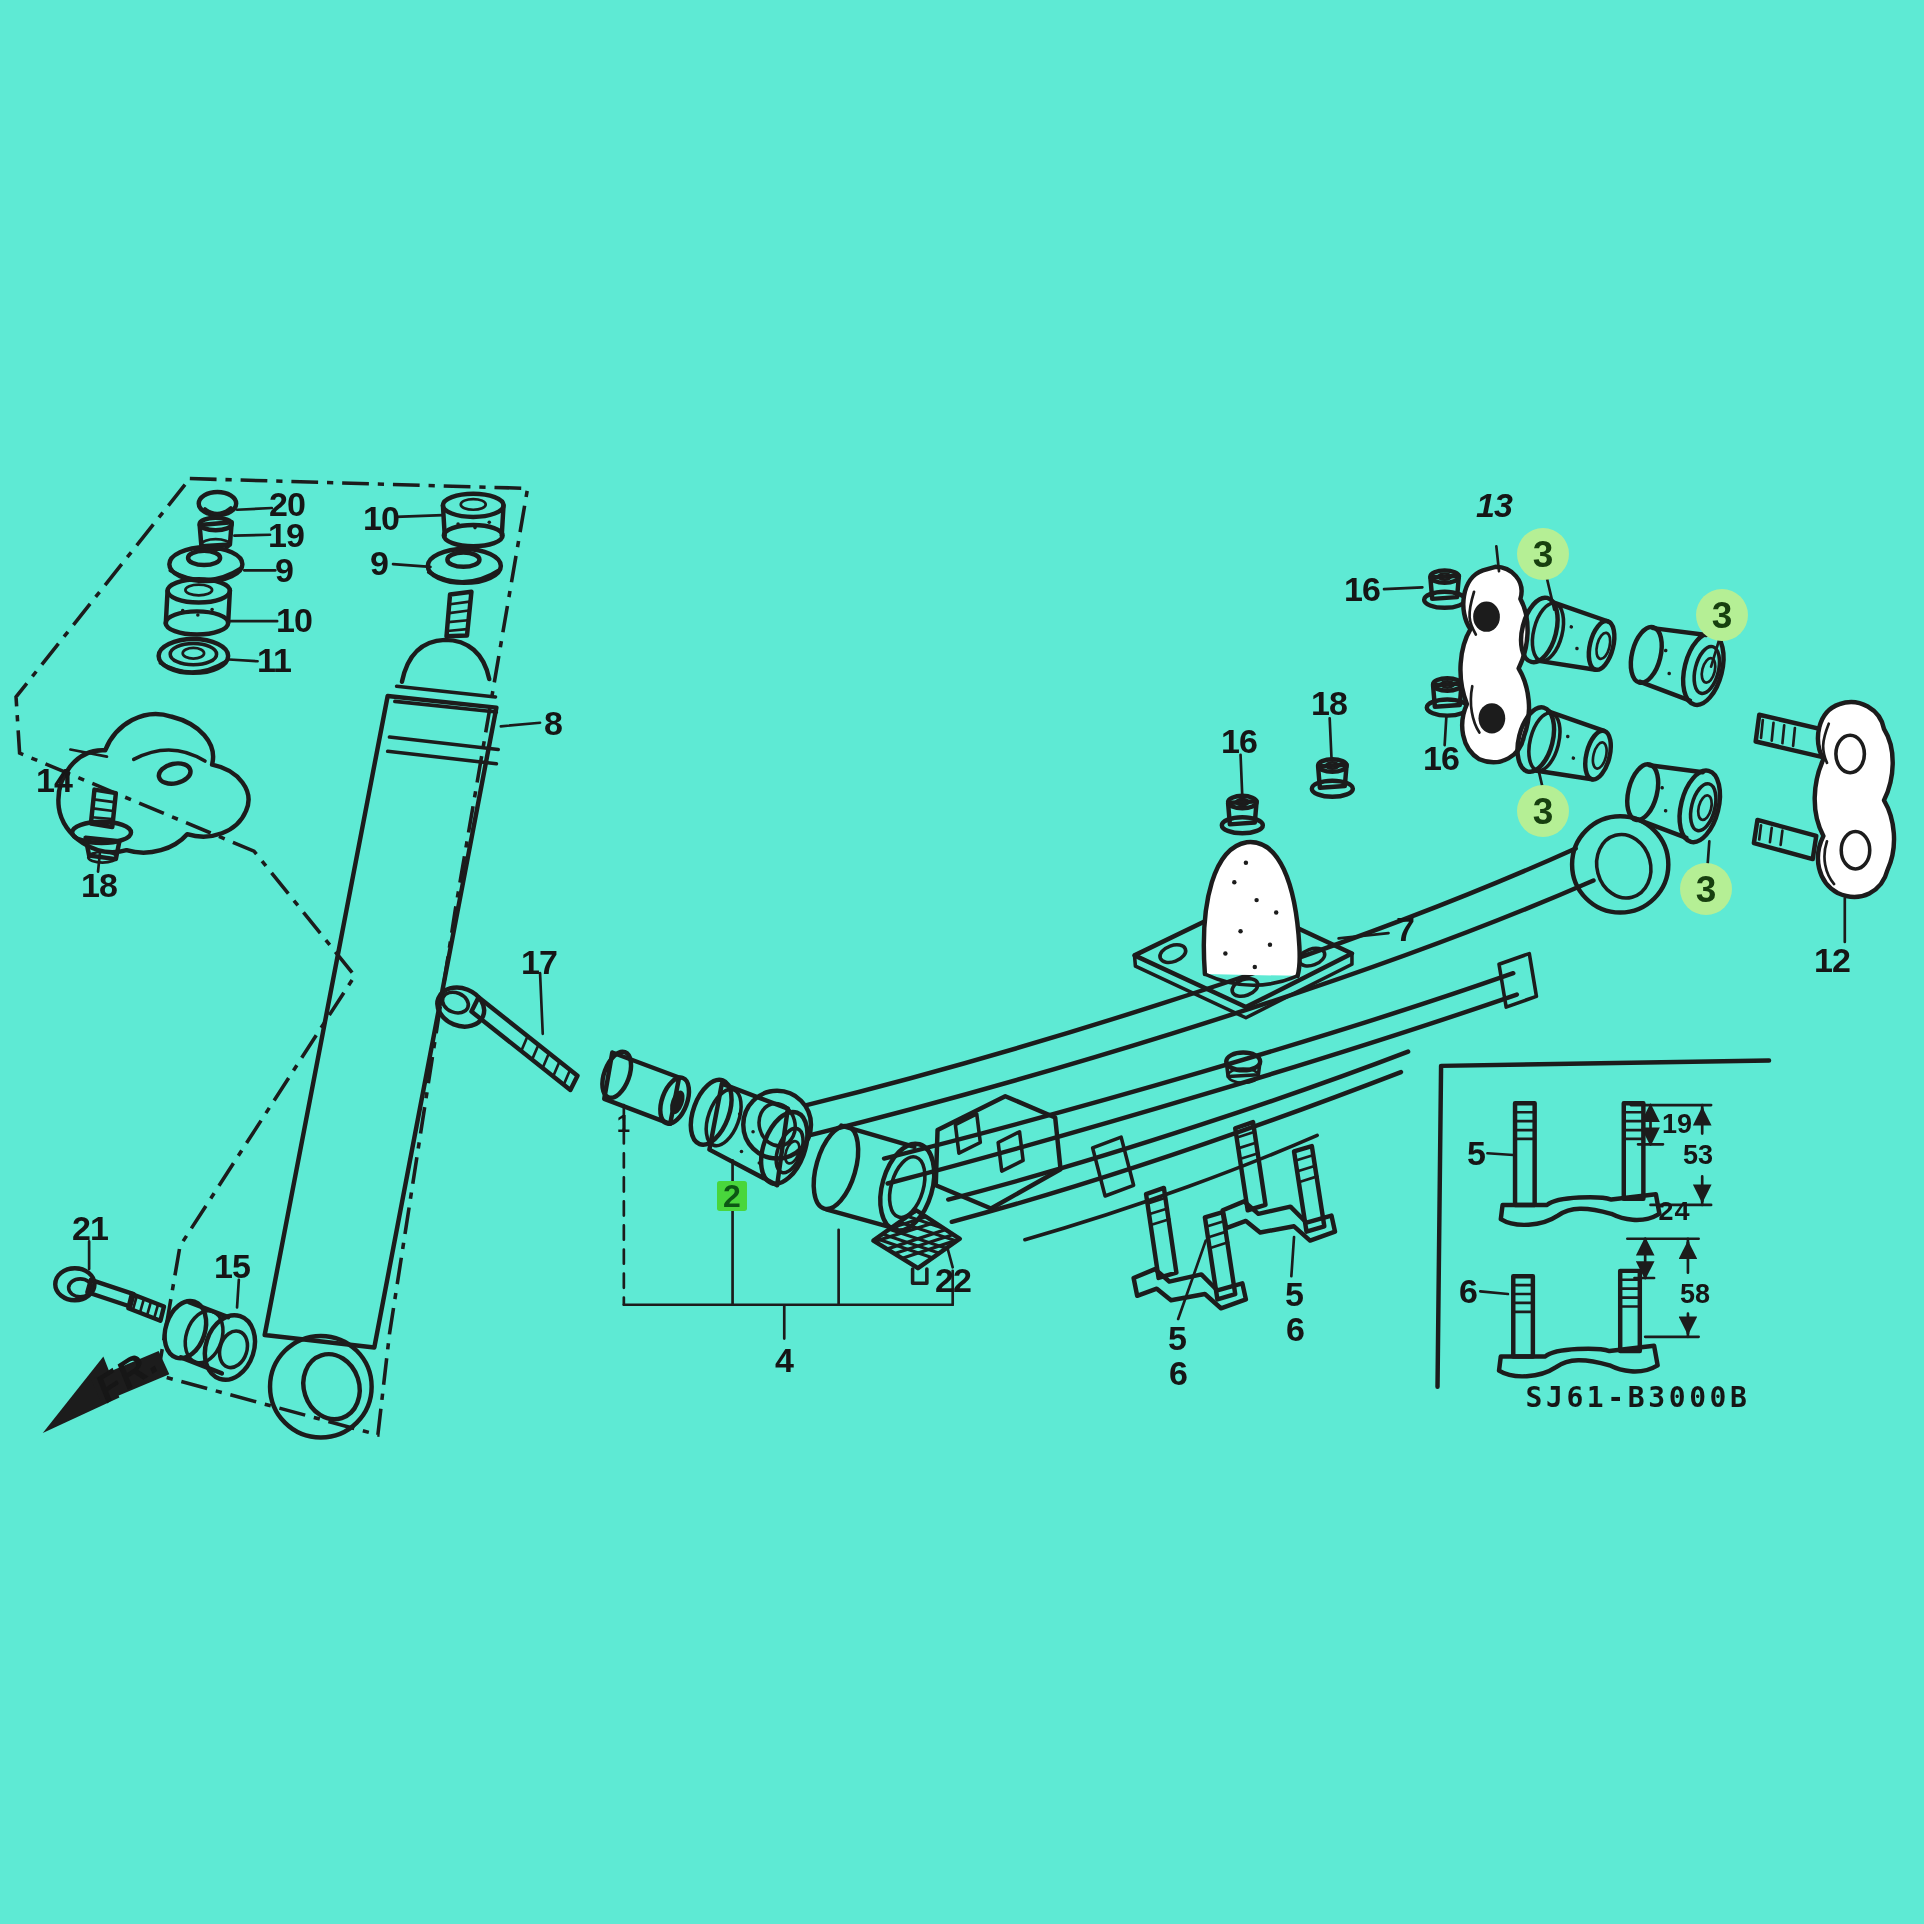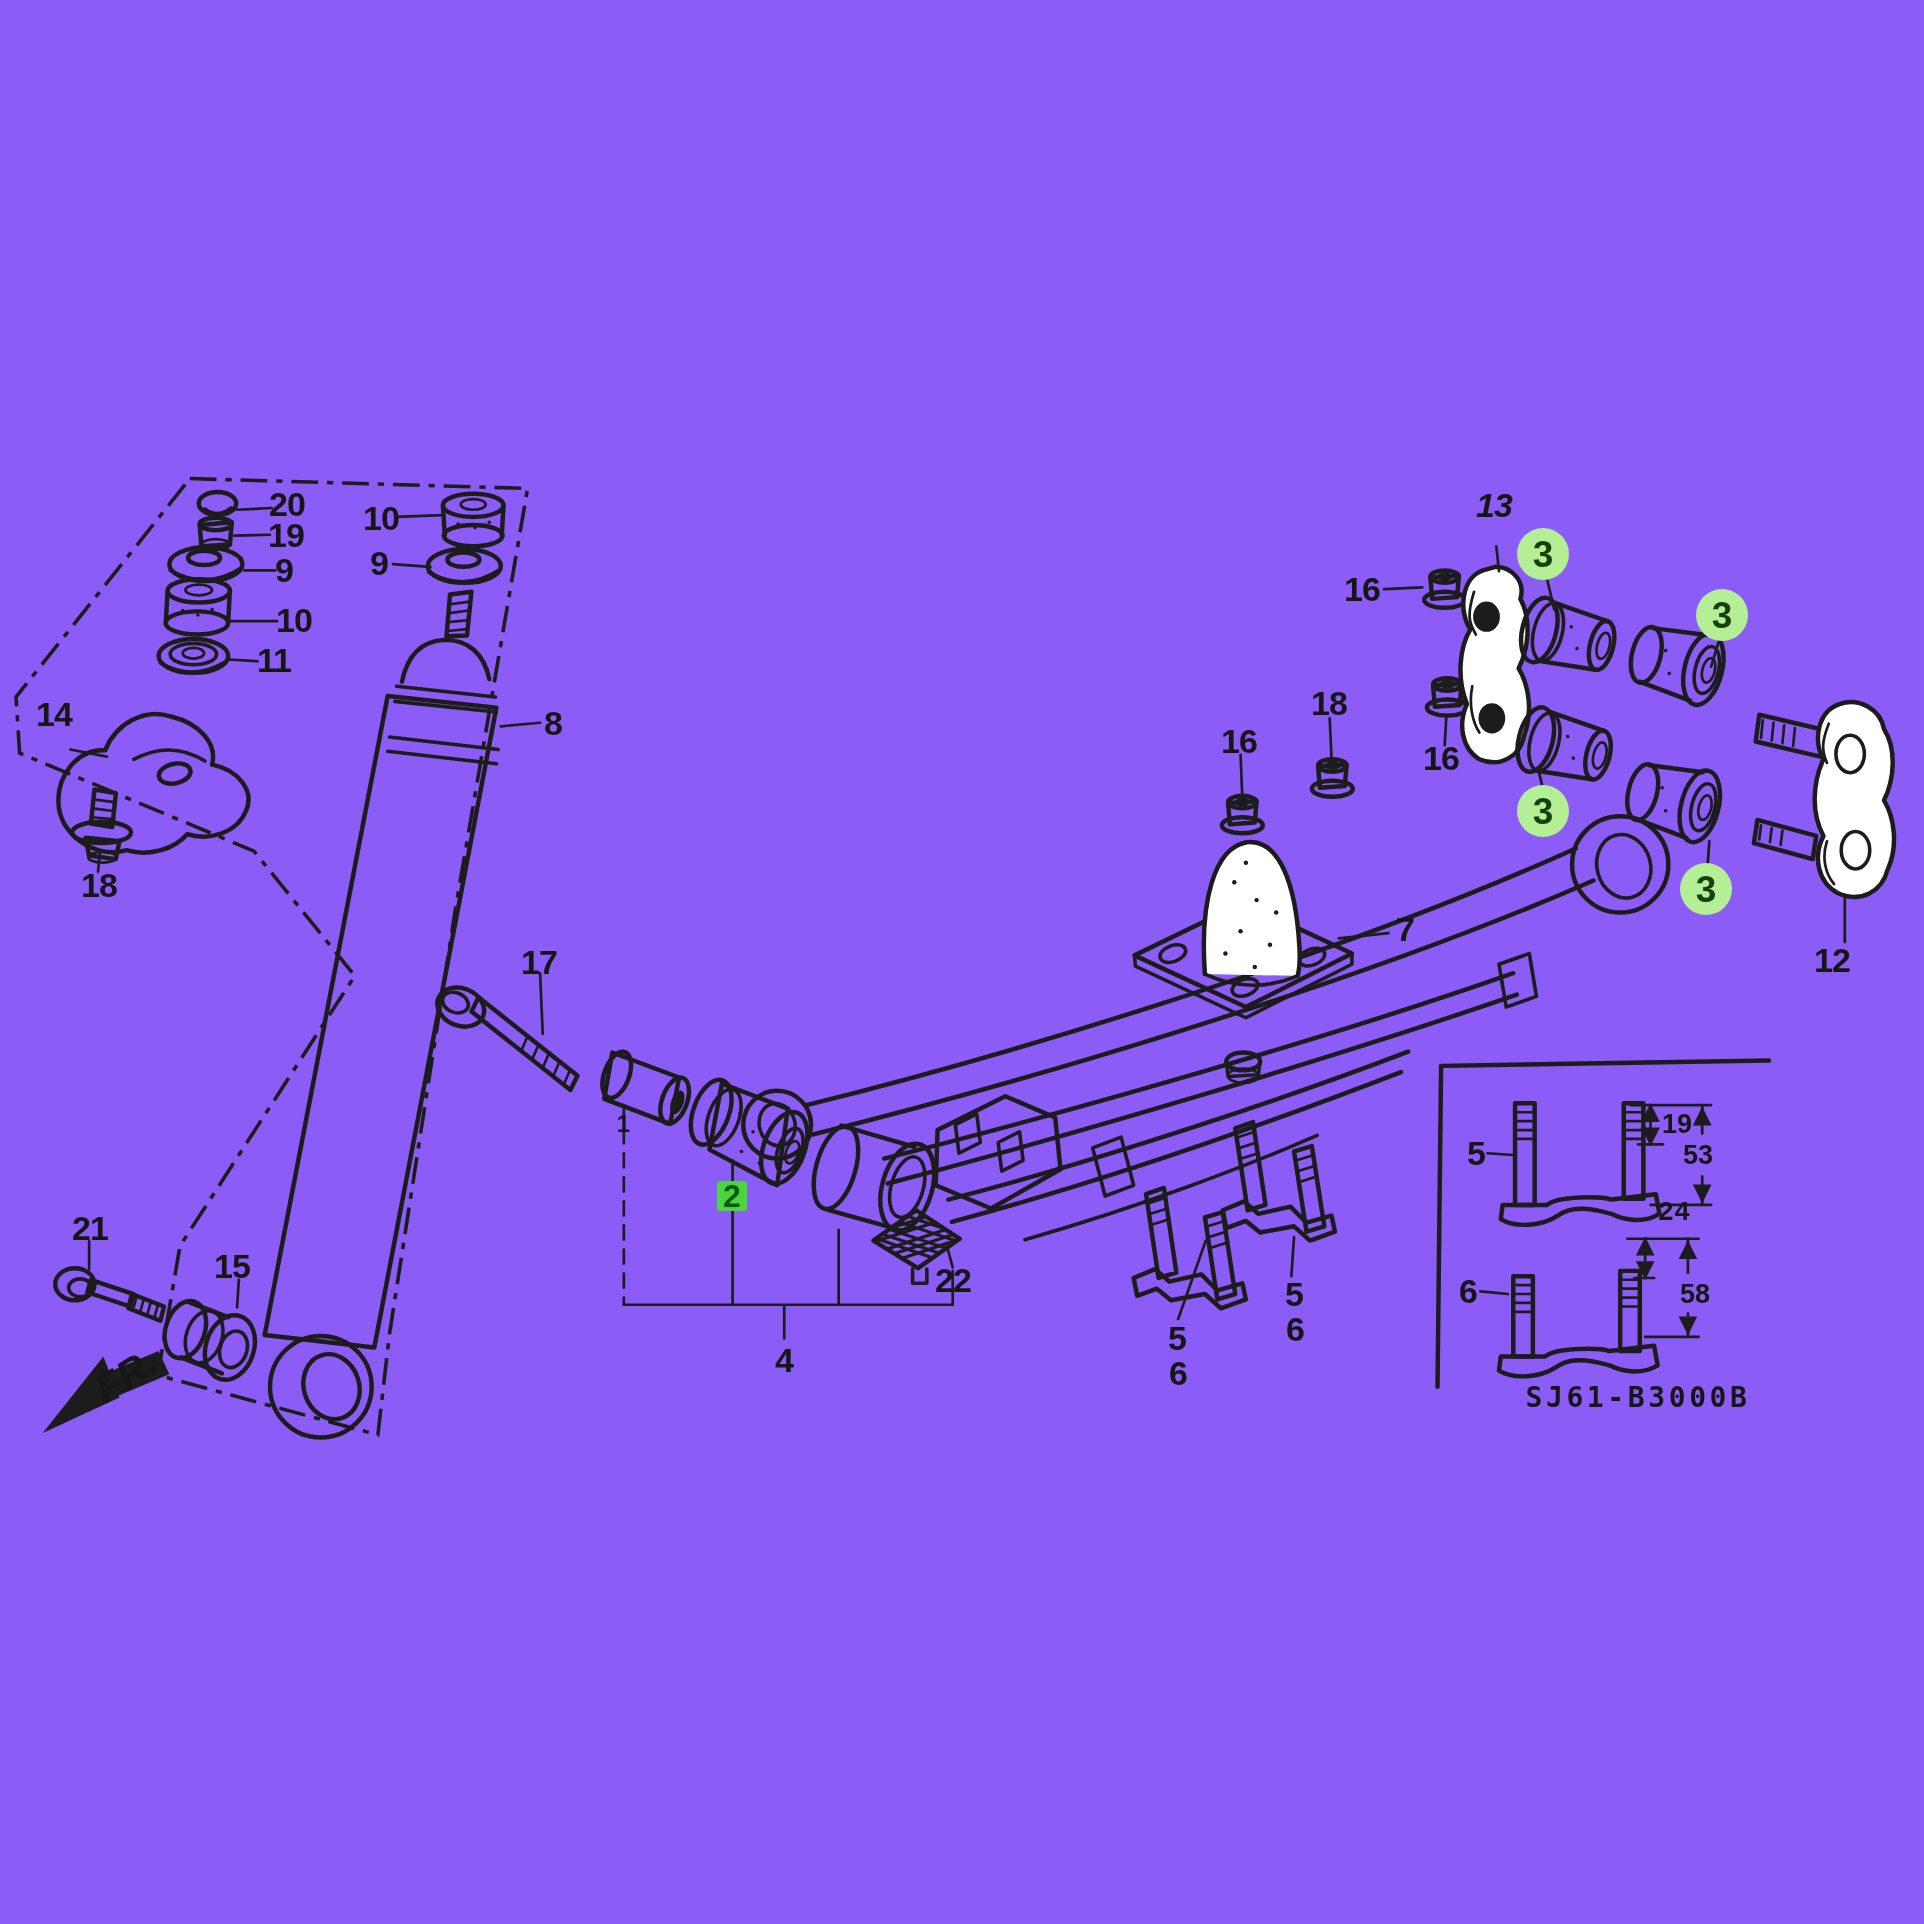--- a/index.html
+++ b/index.html
@@ -1,16 +1,16 @@
 <!DOCTYPE html>
 <html style="font-size:14.3px"><head>
 <meta charset="utf-8">
 <style>
   html,body{margin:0;padding:0;background:#fff;}
-  .canvas{position:relative;width:1925px;height:1925px;background:#8b5cf6;overflow:hidden;
+  .canvas{position:relative;width:1925px;height:1925px;background:#5eead4;overflow:hidden;
           font-family:"Liberation Sans",sans-serif;}
   svg{position:absolute;left:0;top:0;}
   .callout{position:absolute;transform:translate(-50%,-50%);
            font:700 34px "Liberation Sans",sans-serif;color:#161616;
            letter-spacing:-0.9px;white-space:nowrap;z-index:5;line-height:1;}
   .dim{font-size:27px;letter-spacing:0;}
   .tiny{font-size:24px;}
   .hl-circle{width:52px;height:52px;border-radius:50%;
              display:flex;align-items:center;justify-content:center;
              font-size:37px;letter-spacing:0;}
@@ -357,21 +357,21 @@
 
 <div id="label-layer">
       <div class="callout" style="left: 287px; top: 504px;">20</div>
       <div class="callout" style="left: 286px; top: 535px;">19</div>
       <div class="callout" style="left: 284px; top: 570px;">9</div>
       <div class="callout" style="left: 294px; top: 620px;">10</div>
       <div class="callout" style="left: 274px; top: 660px;">11</div>
       <div class="callout" style="left: 381px; top: 518px;">10</div>
       <div class="callout" style="left: 379px; top: 563px;">9</div>
       <div class="callout" style="left: 553px; top: 723px;">8</div>
-      <div class="callout" style="left: 54px; top: 714px;">14</div>
+      <div class="callout" style="left: 54px; top: 780px;">14</div>
       <div class="callout" style="left: 99px; top: 885px;">18</div>
       <div class="callout" style="left: 539px; top: 962px; text-align: right;">17</div>
       <div class="callout" style="left: 90px; top: 1228px;">21</div>
       <div class="callout" style="left: 232px; top: 1266px;">15</div>
       <div class="callout tiny" style="left: 623px; top: 1124px;">1</div>
       <div class="callout hl-square" style="left: 732px; top: 1196px; background: rgb(73, 214, 60); color: rgb(12, 87, 20);">2</div>
       <div class="callout" style="left: 784px; top: 1360px;">4</div>
       <div class="callout" style="left: 953px; top: 1280px;">22</div>
       <div class="callout" style="left: 1405px; top: 929px;">7</div>
       <div class="callout" style="left: 1362px; top: 589px;">16</div>

